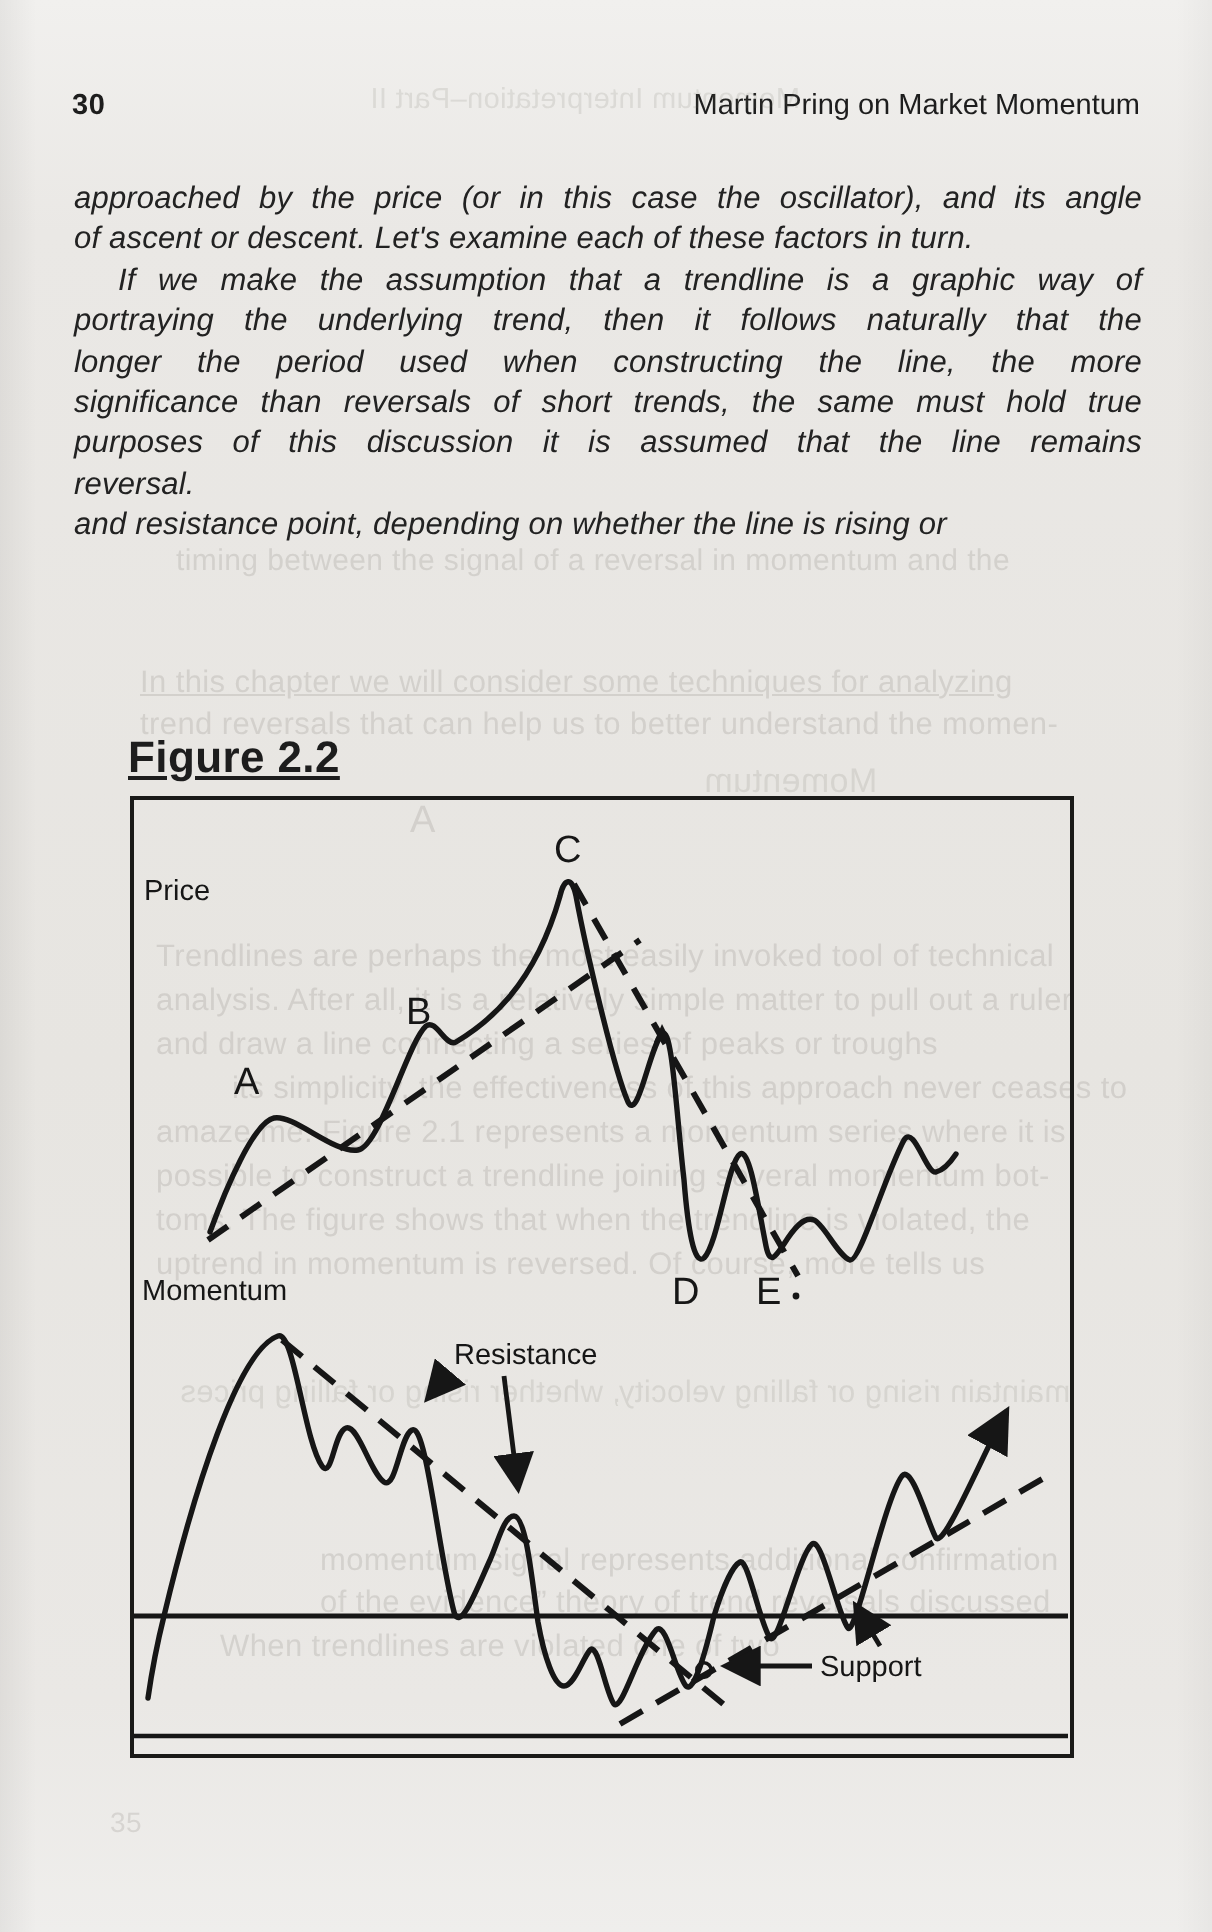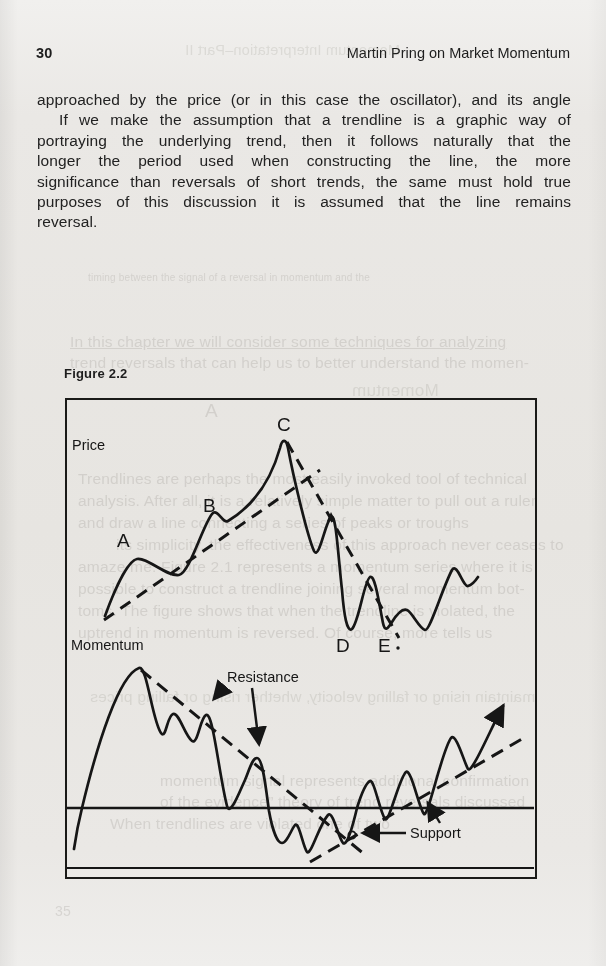--- a/index.html
+++ b/index.html
@@ -9,30 +9,30 @@
     font-family:"Liberation Sans",sans-serif;
     color:#1d1d1d;
   }
   body::after{content:"";position:absolute;inset:0;pointer-events:none;
     background:linear-gradient(90deg,rgba(0,0,0,.05),rgba(0,0,0,0) 3%,rgba(0,0,0,0) 97%,rgba(0,0,0,.03));}
   .abs{position:absolute;}
   
   .hdr-num{left:36px;top:45px;font-size:14.5px;font-weight:bold;letter-spacing:.3px;}
   .hdr-title{right:36px;top:45px;font-size:14.5px;}
   
-  .bodytext{left:37px;top:90px;width:534px;z-index:3;}
+  .bodytext{left:37px;top:90px;width:534px;z-index:3;font-style:italic;}
   .bline{
     width:534px;height:20.4px;line-height:20.4px;font-size:15.5px;
     text-align:justify;text-align-last:justify;letter-spacing:.1px;
     white-space:nowrap;box-sizing:border-box;color:#222;
   }
   .bline.lastline{text-align-last:left;}
   .bline.indent{padding-left:22px;}
   
-  .figcap{left:64px;top:366px;font-size:13px;font-weight:bold;letter-spacing:.2px;z-index:3;}
+  .figcap{left:64px;top:366px;font-size:22px;font-weight:bold;letter-spacing:.2px;z-index:3;text-decoration:underline;}
   .figure-frame{
     left:65px;top:398px;width:472px;height:481px;
     border:2.6px solid #1a1a18;box-sizing:border-box;z-index:2;
   }
   .figure-frame svg{position:absolute;left:0;top:0;}
   svg text{font-family:"Liberation Sans",sans-serif;fill:#161616;}
   .chart-label{font-size:14.5px;}
   .pt-letter{font-size:19px;}
   
   #ghost-layer{position:absolute;inset:0;z-index:1;pointer-events:none;}
@@ -40,21 +40,21 @@
     position:absolute;font-size:15.5px;white-space:nowrap;
     color:rgba(108,103,95,.17);letter-spacing:.2px;
   }
   .ghost.mirrored{transform:scaleX(-1);transform-origin:center;color:rgba(108,103,95,.14);}
 </style>
 </head>
 <body>
 
 <div id="ghost-layer">
     <div class="ghost mirrored" style="left: 185px; top: 42px; font-size: 14.5px;">Momentum Interpretation–Part II</div>
-    <div class="ghost" style="left: 88px; top: 272px; font-size: 10px; text-align: center;">timing between the signal of a reversal in momentum and the</div>
+    <div class="ghost" style="left: 88px; top: 272px; font-size: 15px; text-align: center;">timing between the signal of a reversal in momentum and the</div>
     <div class="ghost" style="left: 70px; top: 333px; font-size: 15.5px; text-decoration: underline;">In this chapter we will consider some techniques for analyzing</div>
     <div class="ghost" style="left: 70px; top: 354px; font-size: 15.5px;">trend reversals that can help us to better understand the momen-</div>
     <div class="ghost mirrored" style="left: 352px; top: 381px; font-size: 17px;">Momentum</div>
     <div class="ghost" style="left: 205px; top: 400px; font-size: 19px;">A</div>
     <div class="ghost" style="left: 78px; top: 470px; font-size: 15.5px;">Trendlines are perhaps the most easily invoked tool of technical</div>
     <div class="ghost" style="left: 78px; top: 492px; font-size: 15.5px;">analysis. After all, it is a relatively simple matter to pull out a ruler</div>
     <div class="ghost" style="left: 78px; top: 514px; font-size: 15.5px;">and draw a line connecting a series of peaks or troughs</div>
     <div class="ghost" style="left: 89px; top: 536px; font-size: 15.5px; margin-left: 27px;">its simplicity, the effectiveness of this approach never ceases to</div>
     <div class="ghost" style="left: 78px; top: 558px; font-size: 15.5px;">amaze me. Figure 2.1 represents a momentum series where it is</div>
     <div class="ghost" style="left: 78px; top: 580px; font-size: 15.5px;">possible to construct a trendline joining several momentum bot-</div>
@@ -65,26 +65,28 @@
     <div class="ghost" style="left: 160px; top: 793px; font-size: 15.5px;">of the evidence” theory of trend reversals discussed</div>
     <div class="ghost" style="left: 110px; top: 815px; font-size: 15.5px;">When trendlines are violated one of two</div>
     <div class="ghost" style="left: 55px; top: 903px; font-size: 14px;">35</div>
   </div>
 
 <div class="abs hdr-num">30</div>
 <div class="abs hdr-title">Martin Pring on Market Momentum</div>
 
 <div class="abs bodytext">
   <div class="bline">approached by the price (or in this case the oscillator), and its angle</div>
+  <div class="bline lastline">of ascent or descent. Let's examine each of these factors in turn.</div>
   <div class="bline indent">If we make the assumption that a trendline is a graphic way of</div>
   <div class="bline">portraying the underlying trend, then it follows naturally that the</div>
   <div class="bline">longer the period used when constructing the line, the more</div>
   <div class="bline">significance than reversals of short trends, the same must hold true</div>
   <div class="bline">purposes of this discussion it is assumed that the line remains</div>
   <div class="bline lastline">reversal.</div>
+  <div class="bline lastline">and resistance point, depending on whether the line is rising or</div>
 </div>
 
 <div class="abs figcap">Figure 2.2</div>
 
 <div class="abs figure-frame">
   <svg width="467" height="476" viewBox="0 0 467 476">
     <defs>
       <marker id="ah" viewBox="0 0 10 10" refX="8.5" refY="5" markerWidth="8.5" markerHeight="8.5" orient="auto-start-reverse">
         <path d="M0,0 L10,5 L0,10 z" fill="#161616"></path>
       </marker>

